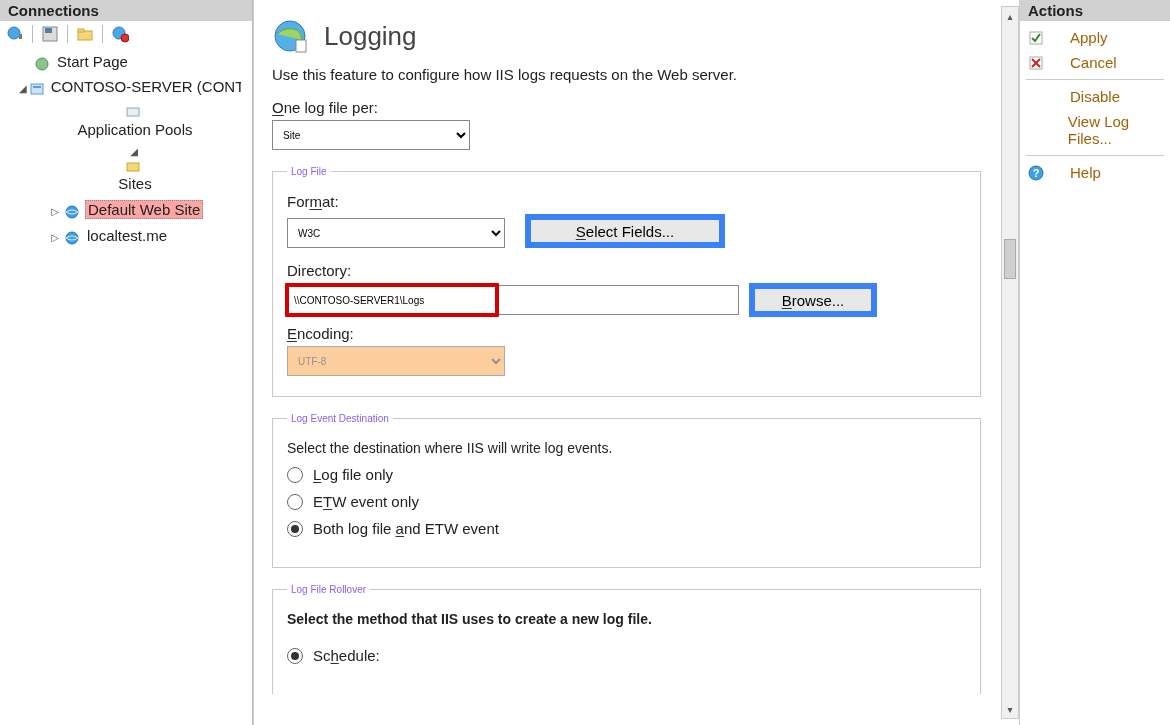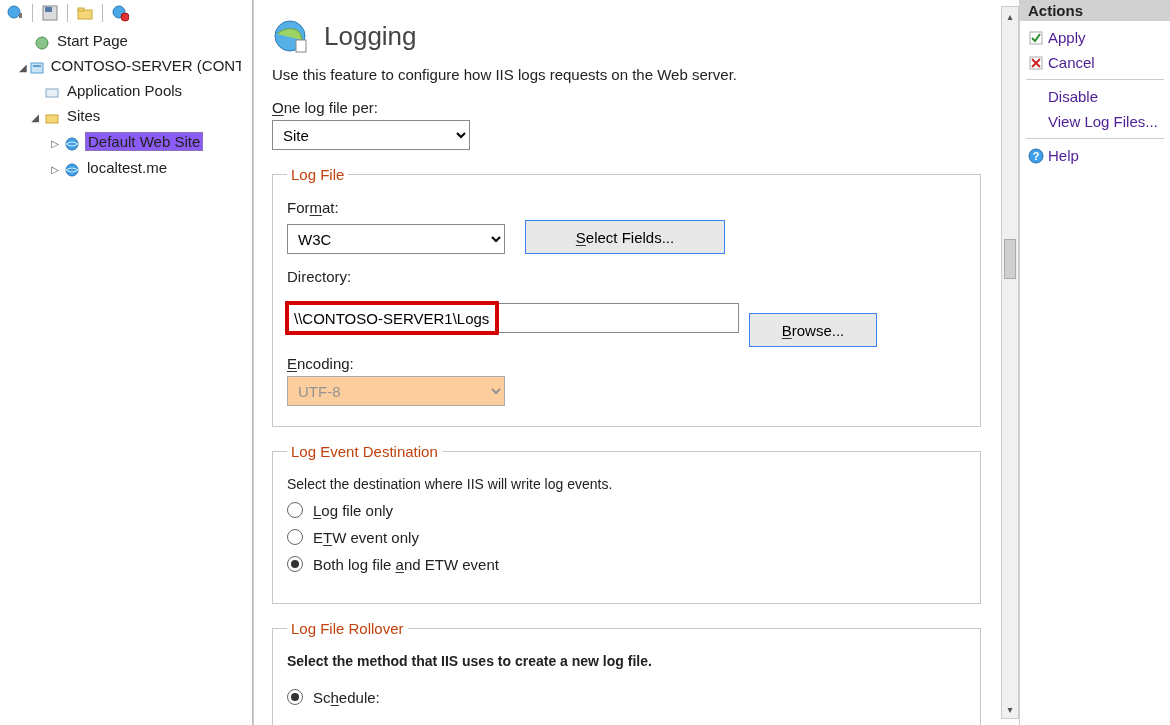--- a/index.html
+++ b/index.html
@@ -16,67 +16,68 @@
   
   .left-pane { width: 253px; height: 100%; display: flex; flex-direction: column; border-right: 1px solid #bbb; }
   .pane-header { background: #d1d1d1; padding: 2px 8px; font-weight: bold; font-size: 15px; }
   .toolbar { padding: 4px 6px; display: flex; gap: 6px; align-items: center; }
   .toolbar .sep { width: 1px; height: 18px; background: #bbb; margin: 0 2px; }
   .tree { padding: 4px 11px; font-size: 14px; }
   .tree-row { display: flex; align-items: center; padding: 2px 0; white-space: nowrap; overflow: hidden; }
   .tree-row .exp { width: 12px; color: #555; font-size: 10px; margin-right: 2px; text-align: center; }
   .tree-row .icon { width: 18px; height: 18px; display: inline-flex; align-items: center; justify-content: center; margin-right: 4px; }
   .tree-row.level1 { padding-left: 8px; }
-  .tree-row.level2 { padding-left: 18px; }
+  .tree-row.level2 { padding-left: 18px; flex-direction: column; }
   .tree-row.level3 { padding-left: 38px; }
-  .tree-row.selected span.label { background: #8b5cf6; border: 1px dotted #888; padding: 0 2px; }
+  .tree-row.selected span.label { background: #fca5a5; border: 1px dotted #888; padding: 0 2px; }
   .tree-row span.label { padding: 0 2px; }
   
   .center-pane { flex: 1; position: relative; background: #fff; border-left:1px solid #ccc; border-right:1px solid #ccc; padding: 18px 18px 0 18px; overflow: hidden;}
   .center-scroll { position: absolute; right: 0; top: 6px; bottom: 6px; width: 18px; }
   .center-inner { padding-right: 20px; }
   .page-title-row { display:flex; align-items:center; gap:16px; margin-bottom:12px; }
   .page-title { font-size: 26px; color: #444; }
   .desc { margin: 8px 0 16px 0; font-size: 15px; }
   .label { font-size: 15px; margin-bottom: 4px; }
   .under { text-decoration: underline; text-decoration-color: #333; text-underline-offset: 2px; }
-  select, input[type=text] { font-size: 15px; padding: 4px 6px; border: 1px solid #888; background:#fff; }
+  select, input[type=text] { font-size: 10px; padding: 4px 6px; border: 1px solid #888; background:#fff; }
   select { height: 30px; }
   .combo-per { width: 198px; }
   fieldset { border: 1px solid #c8c8c8; margin: 16px 0 0 0; padding: 16px 14px 20px 14px; }
-  legend { font-size: 15px; padding: 0 4px; color:#c2410c;margin-top:46px; }
+  legend { font-size: 10px; padding: 0 4px; color:#8b5cf6;margin-top:46px; }
   .format-row { display:flex; align-items:flex-end; gap:20px; }
   .combo-format { width: 218px; height: 30px; }
-  .btn { height: 34px; border: 1px solid #3b82f6; background: #e8e8e8; font-size: 15px; padding: 0 18px; cursor: default; }
+  .btn { height: 34px; border: 6px solid #3b82f6; background: #e8e8e8; font-size: 15px; padding: 0 18px; cursor: default; }
   .btn-fields { width: 200px; }
   .dir-row { display:flex; align-items:center; gap:10px; margin-top:4px;}
   .dir-input-wrap { position: relative; width: 452px; }
   .dir-input { width: 100%; height: 30px; }
   .highlight-overlay { position:absolute; left:-2px; top:-2px; width: 214px; height: 34px; border: 4px solid #d40000; border-radius: 1px; pointer-events:none; }
-  .btn-browse { width: 128px; margin-top: 24px; }
+  .btn-browse { width: 128px; }
   .combo-enc { width: 218px; height: 30px; background:#fdba74; color:#666; }
-  .radio-row { display:flex; align-items:flex-start; margin: 10px 0; gap:10px; font-size:15px; }
+  .radio-row { display:flex; align-items:center; margin: 10px 0; gap:10px; font-size:15px; }
   .radio { width:16px; height:16px; border:1px solid #666; border-radius:50%; display:inline-flex; align-items:center; justify-content:center; }
   .radio.checked::after{ content:''; width:8px; height:8px; background:#333; border-radius:50%; }
   
   .right-pane { width: 150px; background:#fff; }
   .action-list { padding: 4px 6px; }
-  .action-item { display:flex; align-items:center; gap:4px; padding: 4px 2px; color:#4c1d95; cursor:default; font-size:15px; }
+  .action-item { display:flex; align-items:center; gap:26px; padding: 4px 2px; color:#a16207; cursor:default; font-size:15px; }
   .action-divider { border-top: 1px solid #ccc; margin: 4px 0; }
   .icon svg { display:block; }
   
   .sb { background:#f0f0f0; border:1px solid #ccc; width:18px; height:100%; position:relative; }
   .sb .arrow { height:18px; display:flex; align-items:center; justify-content:center; font-size:10px; color:#555;}
   .sb .track { position:absolute; top:18px; bottom:18px; left:0; right:0;}
   .sb .thumb { position:absolute; left:2px; right:2px; background:#cfcfcf; border:1px solid #aaa; }
 </style>
 </head>
 <body>
 
 <div class="left-pane">
+  <div class="pane-header">Connections</div>
   <div class="toolbar">
     <span class="icon">
       <svg width="18" height="18">
           <circle cx="8" cy="8" r="6" fill="#4aa7e8" stroke="#2c7ab8"></circle>
           <rect x="13" y="9" width="3" height="5" fill="#777"></rect>
         </svg>
     </span>
     <span class="sep"></span>
     <span class="icon">
       <svg width="18" height="18">

